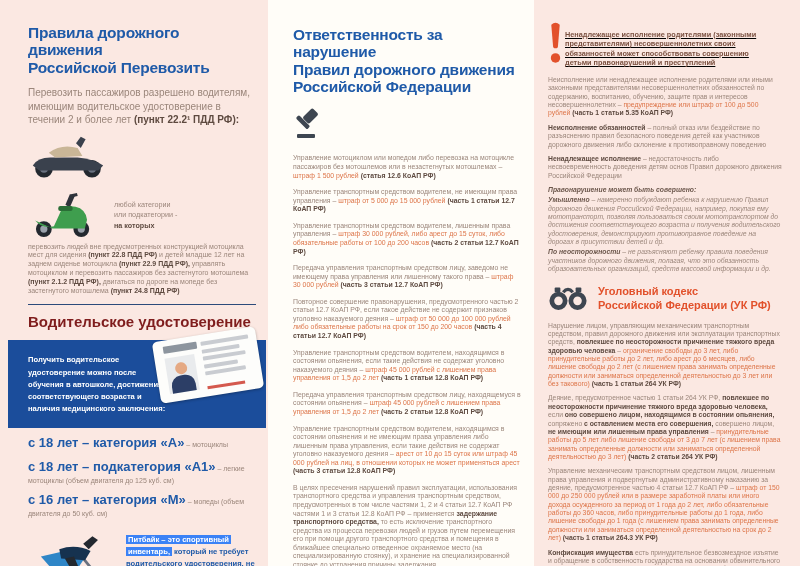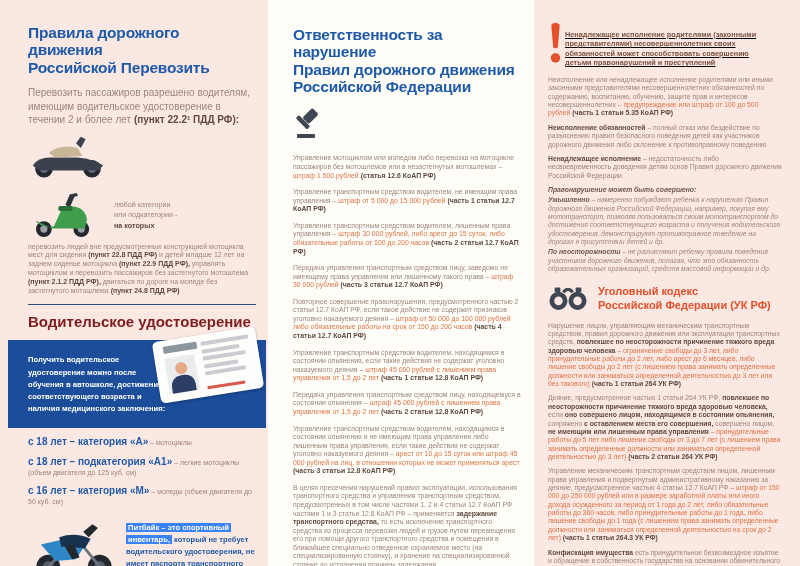--- a/index.html
+++ b/index.html
@@ -52,21 +52,21 @@
   .card-band{position:absolute;left:10px;top:6px;width:34px;height:7px;background:#8d959e;border-radius:1px;}
   .card-photo{position:absolute;left:10px;top:18px;width:30px;height:36px;background:#e9ebed;overflow:hidden;}
   .card-head{position:absolute;left:9px;top:6px;width:12px;height:12px;border-radius:50%;background:#e5a983;}
   .card-bodyshape{position:absolute;left:3px;top:19px;width:24px;height:18px;border-radius:10px 10px 0 0;background:#2c3e66;}
   .card-lines{position:absolute;left:48px;top:7px;right:8px;}
   .card-lines i{display:block;height:4px;background:#c9ccd1;margin-bottom:3.5px;border-radius:1px;}
   .card-lines i:nth-child(2){width:80%;} .card-lines i:nth-child(3){width:90%;}
   .card-lines i:nth-child(4){width:70%;} .card-lines i:nth-child(5){width:85%;}
   .card-red{position:absolute;left:48px;bottom:7px;width:38px;height:3px;background:#d4594e;}
   .age-line{margin-top:7px;font-size:7px;line-height:1.3;}
-  .age-line .sg-bl{font-size:10px;}
+  .age-line .sg-bl{font-size:13px;}
   .pit-row{display:flex;gap:6px;margin-top:12px;align-items:flex-start;}
   .pit-img{flex:0 0 92px;}
   .pit-text{font-size:7.6px;line-height:1.55;margin-top:4px;}
 
   
   .warn-row{display:flex;gap:2px;align-items:flex-end;margin-bottom:8px;text-decoration:underline;}
   .warn-text{font-weight:bold;color:#7a5040;font-size:7.3px;line-height:1.32;margin:2px 0 0 0;width:205px;}
   .icon-wrap{flex:0 0 auto;}
 </style>
 </head>

